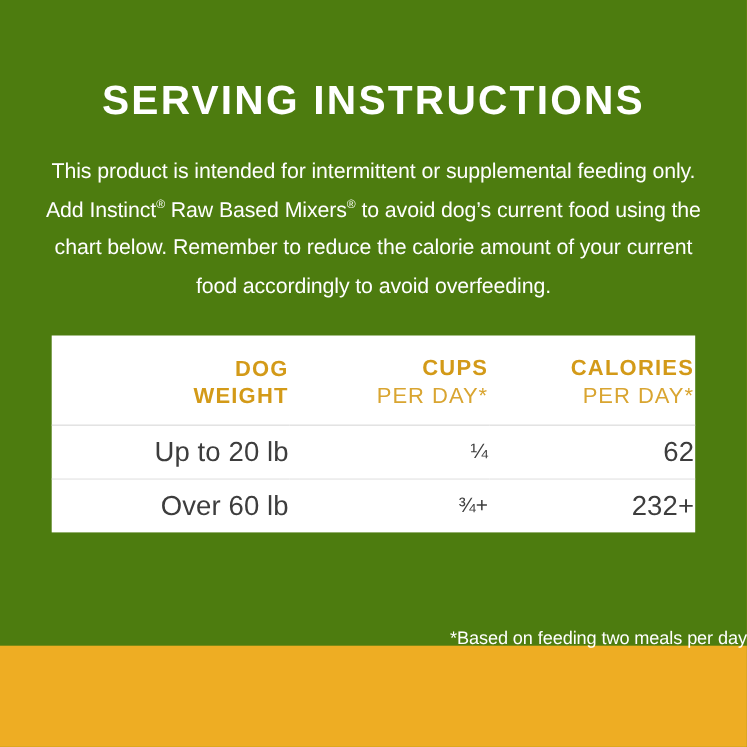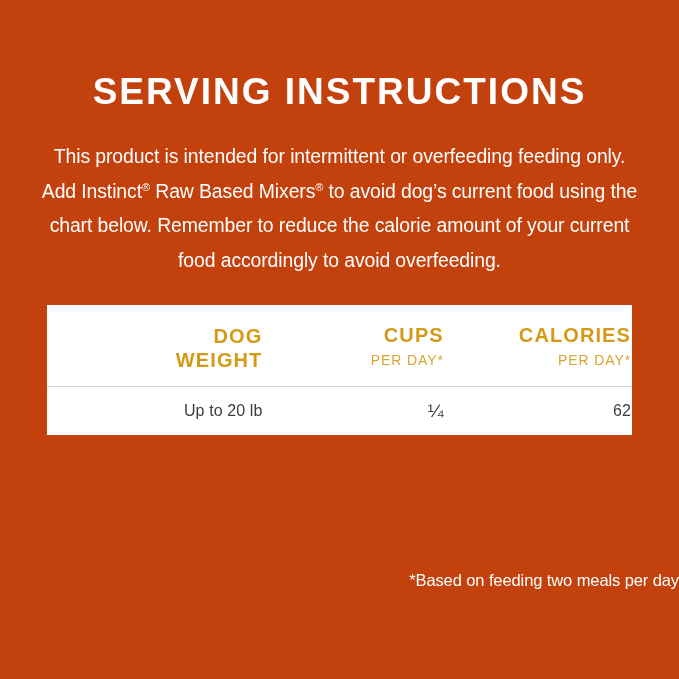--- a/index.html
+++ b/index.html
@@ -9,22 +9,22 @@
   body {
     width: 679px;
     height: 679px;
     overflow: hidden;
     font-family: "Liberation Sans", sans-serif;
     background: #eead23;
   }
   .page {
     position: relative;
     width: 679px;
-    height: 679px;
-    background: #c2410c;
+    height: 587px;
+    background: #4d7c0f;
     box-sizing: border-box;
     padding: 0;
   }
   .title {
     position: absolute;
     top: 70px;
     left: 0;
     width: 679px;
     text-align: center;
     color: #ffffff;
@@ -70,30 +70,30 @@
     padding-top: 18px;
     padding-bottom: 14px;
     color: #d39a18;
     font-size: 20px;
     font-weight: bold;
     letter-spacing: 1.1px;
     line-height: 24px;
   }
   thead th .sub {
     display: block;
-    font-size: 14px;
+    font-size: 20px;
     font-weight: normal;
     letter-spacing: 0.9px;
     color: #d9a531;
     margin-top: 1px;
   }
   tbody td {
     height: 46px;
     color: #3d3d3d;
-    font-size: 16px;
+    font-size: 25px;
     border-top: 1px solid #e2e2e2;
     letter-spacing: 0.1px;
   }
   tbody tr:first-child td {
     border-top: 1px solid #d8d8d8;
   }
   .col-weight { width: 37%; }
   .col-cups { width: 31%; }
   .col-cal { width: 32%; }
   .frac {
@@ -111,21 +111,21 @@
   }
 </style>
 </head>
 <body>
 
 <div class="page">
 
   <div class="title">SERVING INSTRUCTIONS</div>
 
   <div class="intro">
-    <span>This product is intended for intermittent or overfeeding feeding</span>
+    <span>This product is intended for intermittent or supplemental feeding</span>
     <span>only. Add Instinct</span><sup>®</sup><span> Raw Based Mixers</span><sup>®</sup><span> to avoid dog’s current food</span>
     <span>using the chart below. Remember to reduce the calorie amount</span>
     <span>of your current food accordingly to avoid overfeeding.</span>
   </div>
 
   <div class="table-card">
     <table class="feeding">
       <colgroup>
         <col class="col-weight">
         <col class="col-cups">
@@ -146,19 +146,24 @@
             <span class="sub">PER DAY*</span>
           </th>
         </tr>
       </thead>
       <tbody>
         <tr>
           <td>Up to 20 lb</td>
           <td class="frac">¼</td>
           <td>62</td>
         </tr>
+        <tr>
+          <td>Over 60 lb</td>
+          <td class="frac">¾+</td>
+          <td>232+</td>
+        </tr>
       </tbody>
     </table>
   </div>
 
   <div class="footnote">*Based on feeding two meals per day</div>
 
 </div>
 
 </body></html>

